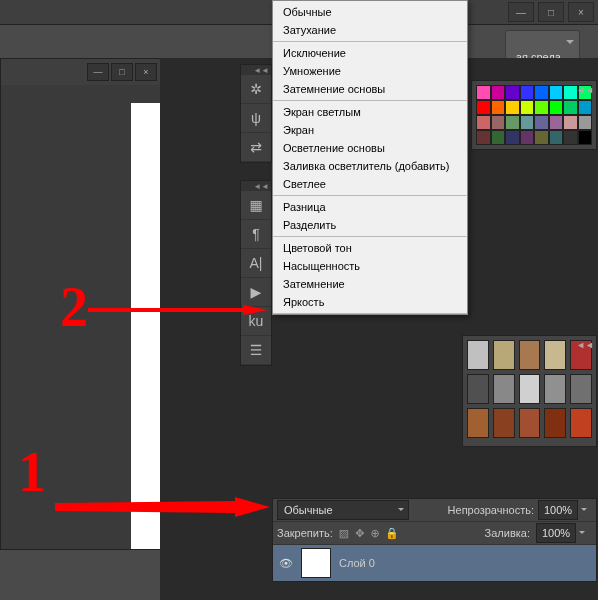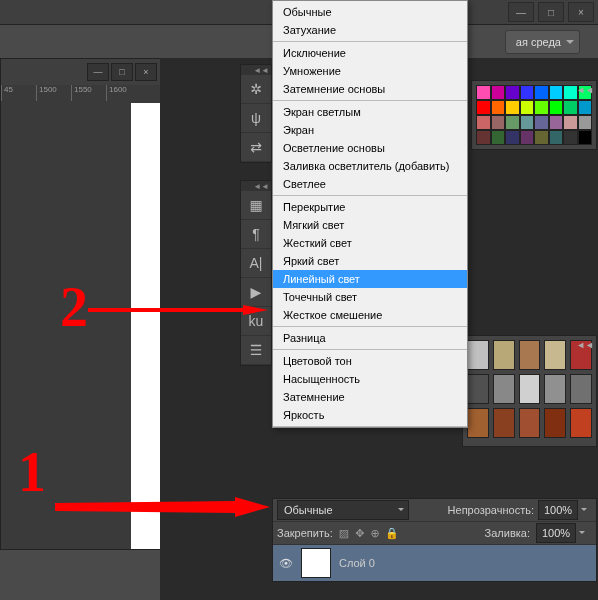--- a/index.html
+++ b/index.html
@@ -1,20 +1,20 @@
 <!DOCTYPE html>
 <html><head>
 <meta charset="utf-8">
 <style>
   body{margin:0;background:#fff;font-family:Tahoma,Arial,sans-serif;font-size:11px;color:#ccc;width:598px;height:600px;position:relative;overflow:hidden}
   .app-bg{position:absolute;inset:0;background:#4a4a4a}
   .menu-bar{position:absolute;top:0;left:0;right:0;height:24px;background:#3f3f3f;border-bottom:1px solid #222}
   .win-ctrls{position:absolute;top:2px;right:4px;display:flex;gap:4px}
   .win-btn{width:24px;height:18px;background:#3a3a3a;border:1px solid #2a2a2a;display:flex;align-items:center;justify-content:center;color:#aaa;font-size:10px}
-  .workspace{position:absolute;top:30px;right:18px;height:22px;background:#595959;border:1px solid #3a3a3a;color:#ddd;display:flex;align-items:center;padding:0 18px 0 10px;border-radius:3px}
+  .workspace{position:absolute;top:30px;right:18px;height:22px;background:#595959;border:1px solid #3a3a3a;color:#ddd;display:flex;align-items:center;padding:15px 18px 0 10px;border-radius:3px}
   .workspace:after{content:'';border:4px solid transparent;border-top-color:#aaa;position:absolute;right:5px;top:9px}
   .doc-win{position:absolute;top:58px;left:0;width:160px;height:490px;background:#3a3a3a;border:1px solid #222}
   .doc-win .titlebar{height:26px;background:#3f3f3f;display:flex;justify-content:flex-end;align-items:center;padding-right:4px;gap:2px}
   .tbtn{width:20px;height:16px;background:#353535;border:1px solid #222;color:#aaa;display:flex;align-items:center;justify-content:center;font-size:9px}
   .ruler{height:16px;background:#3a3a3a;display:flex;font-size:8px;color:#999}
   .ruler span{width:32px;border-left:1px solid #666;padding-left:2px}
   .canvas{position:absolute;top:44px;left:130px;right:0;bottom:0;background:#fff}
   .right-dark{position:absolute;top:58px;left:160px;right:0;bottom:0;background:#2a2a2a}
   .icon-strip{position:absolute;top:68px;left:240px;width:30px;background:#3f3f3f;border:1px solid #222}
   .icon-strip .hdr{height:10px;background:#333;display:flex;justify-content:flex-end;align-items:center;padding-right:2px;color:#888;font-size:8px}
@@ -59,26 +59,20 @@
   <div class="win-btn">×</div>
 </div>
 <div class="workspace">ая среда</div>
 
 <div class="doc-win">
   <div class="titlebar">
     <div class="tbtn">—</div>
     <div class="tbtn">□</div>
     <div class="tbtn">×</div>
   </div>
-  <div class="ruler" id="ruler">
-      <span>45</span>
-      <span>1500</span>
-      <span>1550</span>
-      <span>1600</span>
-    </div>
   <div class="canvas"></div>
 </div>
 
 <div class="right-dark"></div>
 
 <div class="icon-strip" style="top:64px">
   <div class="hdr">◄◄</div>
   <div class="ico">✲</div>
   <div class="ico">ψ</div>
   <div class="ico">⇄</div>
@@ -177,30 +171,22 @@
       <div class="bm-item">Затемнение основы</div>
     </div>
     <div class="bm-grp">
       <div class="bm-item">Экран светлым</div>
       <div class="bm-item">Экран</div>
       <div class="bm-item">Осветление основы</div>
       <div class="bm-item">Заливка осветлитель (добавить)</div>
       <div class="bm-item">Светлее</div>
     </div>
     <div class="bm-grp">
-      <div class="bm-item">Перекрытие</div>
-      <div class="bm-item">Мягкий свет</div>
-      <div class="bm-item">Жесткий свет</div>
-      <div class="bm-item">Яркий свет</div>
-      <div class="bm-item sel">Линейный свет</div>
-      <div class="bm-item">Точечный свет</div>
-      <div class="bm-item">Жесткое смешение</div>
-    </div>
-    <div class="bm-grp">
       <div class="bm-item">Разница</div>
+      <div class="bm-item">Разделить</div>
     </div>
     <div class="bm-grp">
       <div class="bm-item">Цветовой тон</div>
       <div class="bm-item">Насыщенность</div>
       <div class="bm-item">Затемнение</div>
       <div class="bm-item">Яркость</div>
     </div>
   </div>
 
 <div class="layers">

